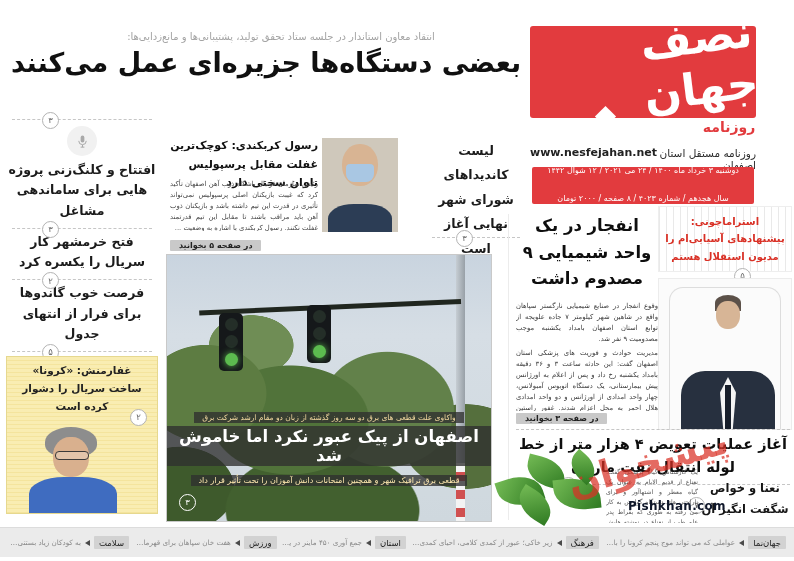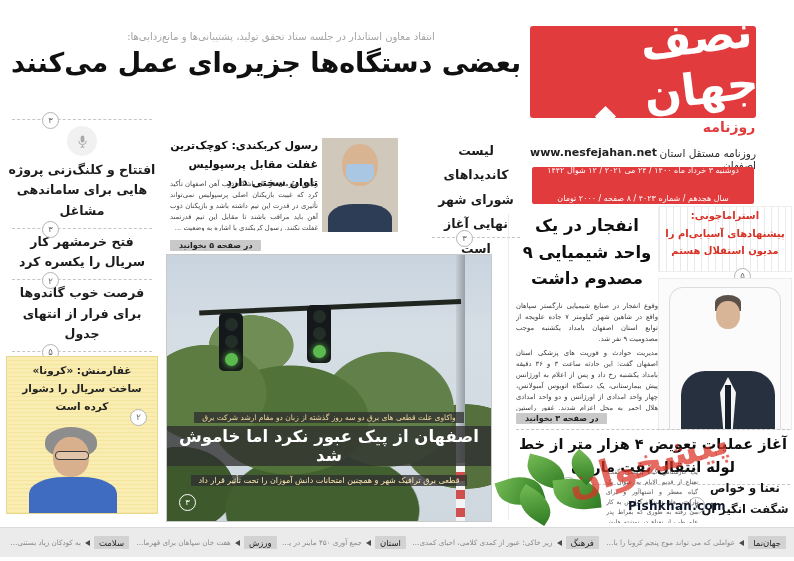--- a/index.html
+++ b/index.html
@@ -103,21 +103,21 @@
   .col-line{position:absolute;left:508px;top:214px;height:306px;border-left:1px solid #ececec;}
   .ex-head{position:absolute;left:514px;top:213px;width:146px;text-align:center;font-weight:bold;
            font-size:16.5px;line-height:1.62;color:#0e0e0e;letter-spacing:-0.4px;}
   .ex-body{position:absolute;left:516px;top:301px;width:142px;height:110px;overflow:hidden;
            font-size:6.8px;line-height:1.62;color:#3a3a3a;text-align:justify;}
   .ex-body p{margin:0 0 3px;}
   .ex-chip{position:absolute;left:516px;top:413px;}
 
   .st-quote{position:absolute;left:658px;top:206px;width:132px;height:64px;border:1px solid #eee;
             background:repeating-linear-gradient(90deg,#e9e9e9 0 1px,#fff 1px 7px);
-            display:flex;justify-content:center;text-align:center;}
+            display:flex;align-items:center;justify-content:center;text-align:center;}
   .st-quote span{color:#d93025;font-weight:bold;font-size:10px;line-height:1.75;padding:0 4px;}
   .st-badge{position:absolute;left:734px;top:268px;}
   .st-photo{position:absolute;left:658px;top:278px;width:132px;height:150px;background:#fbfbfb;
             border:1px solid #ececec;overflow:hidden;}
   .st-frame{position:absolute;inset:8px 10px 0 10px;border:1px solid #ddd;border-bottom:none;border-radius:14px 14px 0 0;}
   .st-hair{position:absolute;top:16px;left:56px;width:26px;height:16px;border-radius:50% 50% 0 0;background:#5c5149;}
   .st-head{position:absolute;top:22px;left:57px;width:24px;height:28px;border-radius:46%;background:#d7b596;}
   .st-suit{position:absolute;bottom:-10px;left:22px;width:94px;height:68px;border-radius:24px 24px 0 0;background:#27303f;}
   .st-shirt{position:absolute;bottom:0;left:61px;width:16px;height:52px;background:#f4f4f4;
             clip-path:polygon(50% 0,100% 30%,80% 100%,20% 100%,0 30%);}

